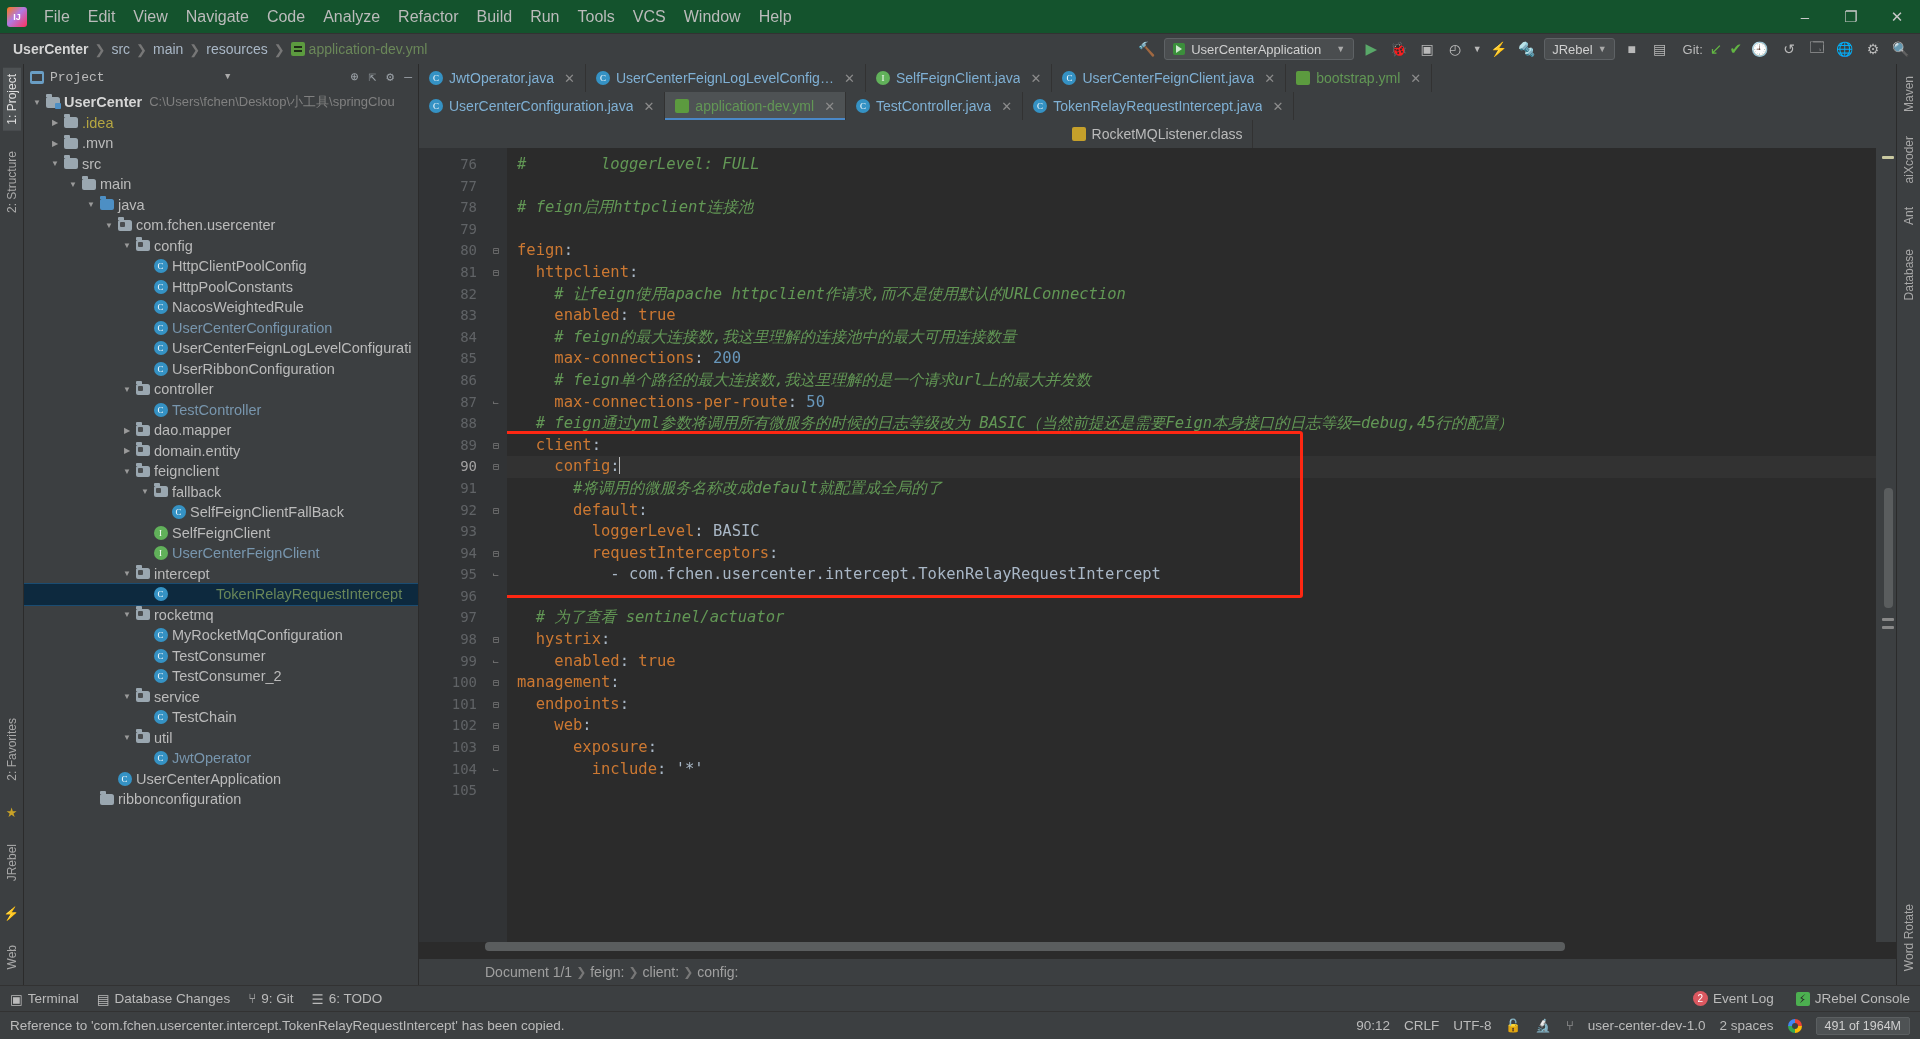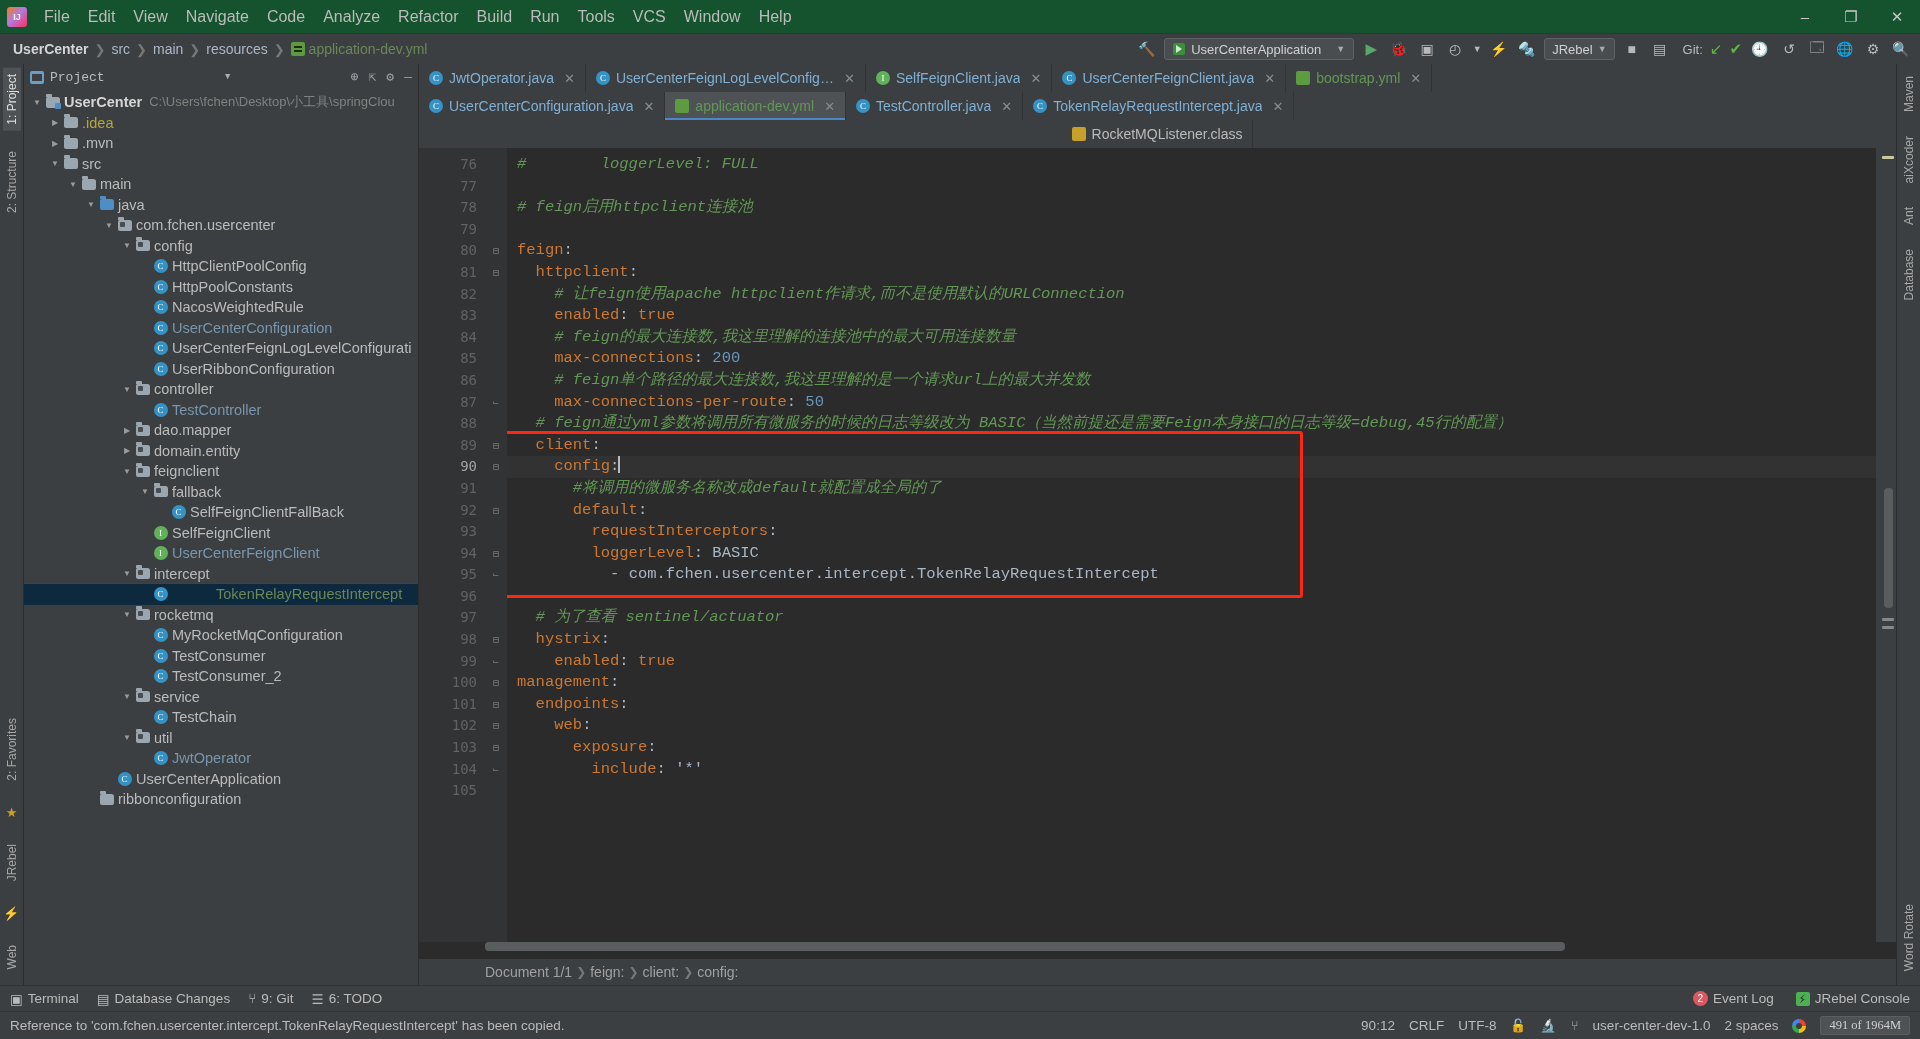--- a/index.html
+++ b/index.html
@@ -185,21 +185,21 @@
   }
   .gline { height: 21.6px; line-height: 21.6px; padding-right: 8px; font-size: 14px;}
   .gline.cur { color: #a4a3a3; }
   .fold-col {
     width: 22px; flex: 0 0 22px; background: #313335; padding-top: 6px; position: relative;
   }
   .foldm {
     height: 21.6px; line-height: 21.6px; text-align: center; color: #7b7b7b; font-size: 10px;
   }
   .code-scroll { flex: 1 1 auto; position: relative; padding-top: 6px; overflow: hidden; }
-  .cline { height: 21.6px; line-height: 21.6px; white-space: pre; padding-left: 10px; font-family: Liberation Mono, monospace; }
+  .cline { height: 21.6px; line-height: 21.6px; white-space: pre; padding-left: 10px; }
   .cline.cur { background: #323232; }
   .k { color: #cc7832; }
   .key { color: #cc7832; text-align: center; }
   .val { color: #a9b7c6; }
   .num { color: #6897bb; }
   .cmt { color: #629755; font-style: italic; }
   .plain { color: #a9b7c6; }
 
   .redbox {
     position: absolute; border: 3px solid #fe2712; border-radius: 3px;
@@ -246,21 +246,21 @@
   .jrebel-ic::after{content:"";position:absolute;left:4px;top:2px;width:6px;height:10px;background:#2b2b2b;clip-path:polygon(100% 0,20% 55%,85% 55%,0 100%,60% 48%,5% 48%);}
 
   
   .statusbar {
     height: 28px; flex: 0 0 28px; background: #3c3f41; display: flex; align-items: center;
     padding: 0 10px; font-size: 13.5px; color: #bbbbbb; border-top:1px solid #323232;
   }
   .sb-right { margin-left: auto; display: flex; align-items: center; gap: 14px; }
   .mem {
     background: #4e5254; border: 1px solid #5b5f61; padding: 1px 8px; font-size: 12.5px;
-    color: #cfcfcf; border-radius: 2px; font-family: Liberation Serif, serif;
+    color: #cfcfcf; border-radius: 2px;
   }
   .gicon{width:14px;height:14px;border-radius:50%;
      background:conic-gradient(#ea4335 0 25%,#fbbc05 25% 50%,#34a853 50% 75%,#4285f4 75% 100%);
      position:relative;}
   .gicon::after{content:"";position:absolute;inset:4px;background:#3c3f41;border-radius:50%;}
   .lockic{font-size:13px;color:#b0b0b0;}
   .branchic{font-size:13px;color:#b0b0b0;}
 
   .fav-star{color:#c9a227;font-size:13px;}
 </style>
@@ -758,22 +758,22 @@
             <div class="cline"><span class="key">    enabled</span><span class="plain">: </span><span class="k">true</span></div>
             <div class="cline"><span class="cmt">    # feign的最大连接数,我这里理解的连接池中的最大可用连接数量</span></div>
             <div class="cline"><span class="key">    max-connections</span><span class="plain">: </span><span class="num">200</span></div>
             <div class="cline"><span class="cmt">    # feign单个路径的最大连接数,我这里理解的是一个请求url上的最大并发数</span></div>
             <div class="cline"><span class="key">    max-connections-per-route</span><span class="plain">: </span><span class="num">50</span></div>
             <div class="cline"><span class="cmt">  # feign通过yml参数将调用所有微服务的时候的日志等级改为 BASIC（当然前提还是需要Feign本身接口的日志等级=debug,45行的配置）</span></div>
             <div class="cline"><span class="key">  client</span><span class="plain">:</span></div>
             <div class="cline cur"><span class="key">    config</span><span class="plain">:</span><span class="caret-bar"></span></div>
             <div class="cline"><span class="cmt">      #将调用的微服务名称改成default就配置成全局的了</span></div>
             <div class="cline"><span class="key">      default</span><span class="plain">:</span></div>
+            <div class="cline"><span class="key">        loggerLevel</span><span class="plain">: </span><span class="val">BASIC</span></div>
             <div class="cline"><span class="key">        requestInterceptors</span><span class="plain">:</span></div>
-            <div class="cline"><span class="key">        loggerLevel</span><span class="plain">: </span><span class="val">BASIC</span></div>
             <div class="cline"><span class="plain">          - </span><span class="val">com.fchen.usercenter.intercept.TokenRelayRequestIntercept</span></div>
             <div class="cline"></div>
             <div class="cline"><span class="cmt">  # 为了查看 sentinel/actuator</span></div>
             <div class="cline"><span class="key">  hystrix</span><span class="plain">:</span></div>
             <div class="cline"><span class="key">    enabled</span><span class="plain">: </span><span class="k">true</span></div>
             <div class="cline"><span class="key">management</span><span class="plain">:</span></div>
             <div class="cline"><span class="key">  endpoints</span><span class="plain">:</span></div>
             <div class="cline"><span class="key">    web</span><span class="plain">:</span></div>
             <div class="cline"><span class="key">      exposure</span><span class="plain">:</span></div>
             <div class="cline"><span class="key">        include</span><span class="plain">: </span><span class="val">'*'</span></div>

